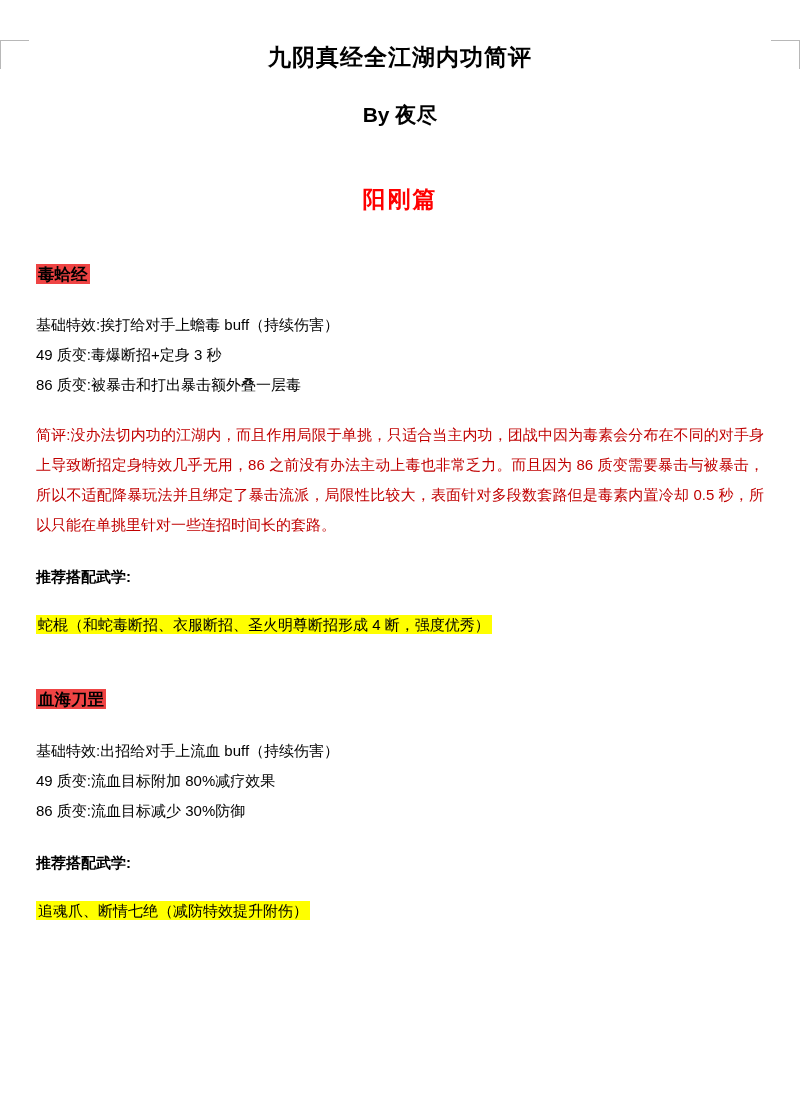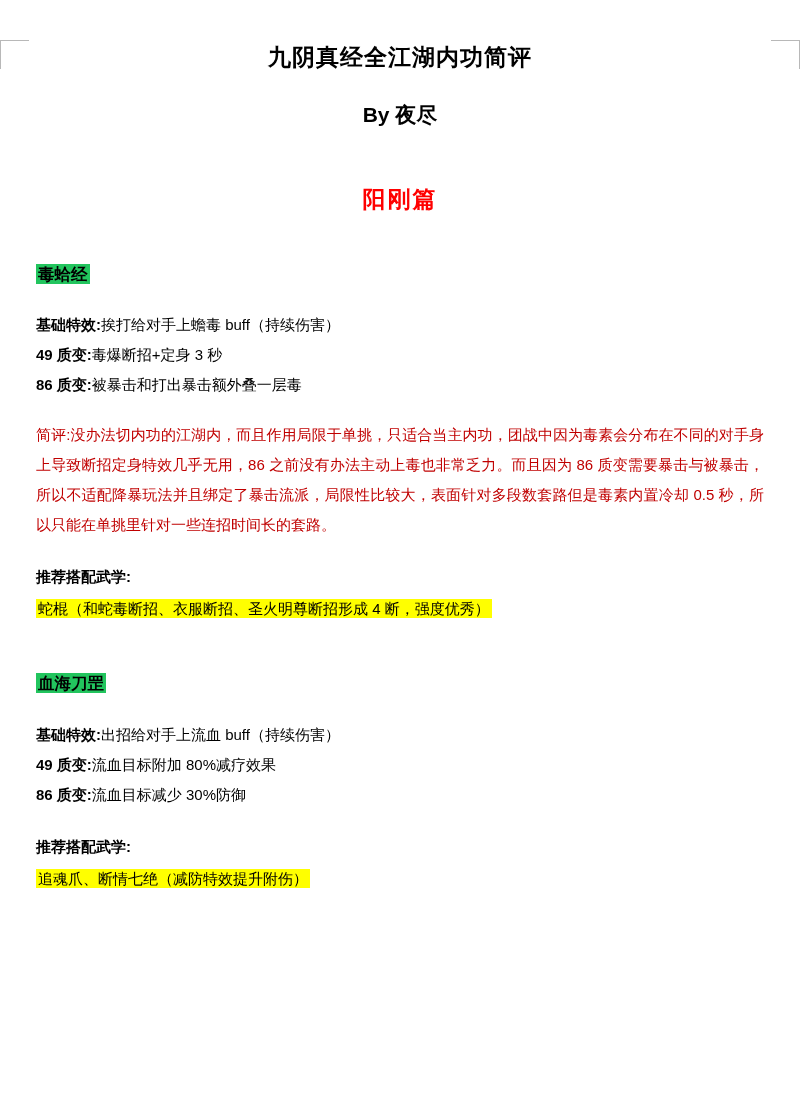--- a/index.html
+++ b/index.html
@@ -56,33 +56,33 @@
     margin-top: 54px;
     letter-spacing: 2px;
   }
   .entry {
     margin-top: 44px;
   }
   .entry-title {
     font-size: 16.5px;
     font-weight: bold;
     display: inline;
-    background: #22c55e;
+    background: #ef4444;
     line-height: 1.9;
     padding: 1px 2px;
   }
   .stat-block {
     margin-top: 20px;
   }
   .stat-line {
     font-size: 15px;
     line-height: 2.0;
   }
   .stat-line b {
-    font-weight: bold;
+    font-weight: normal;
     margin-top: 12px;
   }
   .review {
     margin-top: 20px;
     font-size: 15px;
     line-height: 2.0;
     color: #c00000;
     text-align: justify;
   }
   .rec-label {
@@ -91,21 +91,21 @@
     font-weight: bold;
     line-height: 2.0;
   }
   .rec-value {
     font-size: 15px;
     line-height: 2.0;
     display: inline;
     background: #ffff00;
     padding: 1px 2px;
   }
-  .rec-wrap { margin-top: 2px; }
+  .rec-wrap { margin-top: 18px; }
 </style>
 </head>
 <body>
 
 <div class="page">
 
   <div class="crop-mark crop-tl"></div>
   <div class="crop-mark crop-tr"></div>
 
   <div class="doc-title">九阴真经全江湖内功简评</div>

